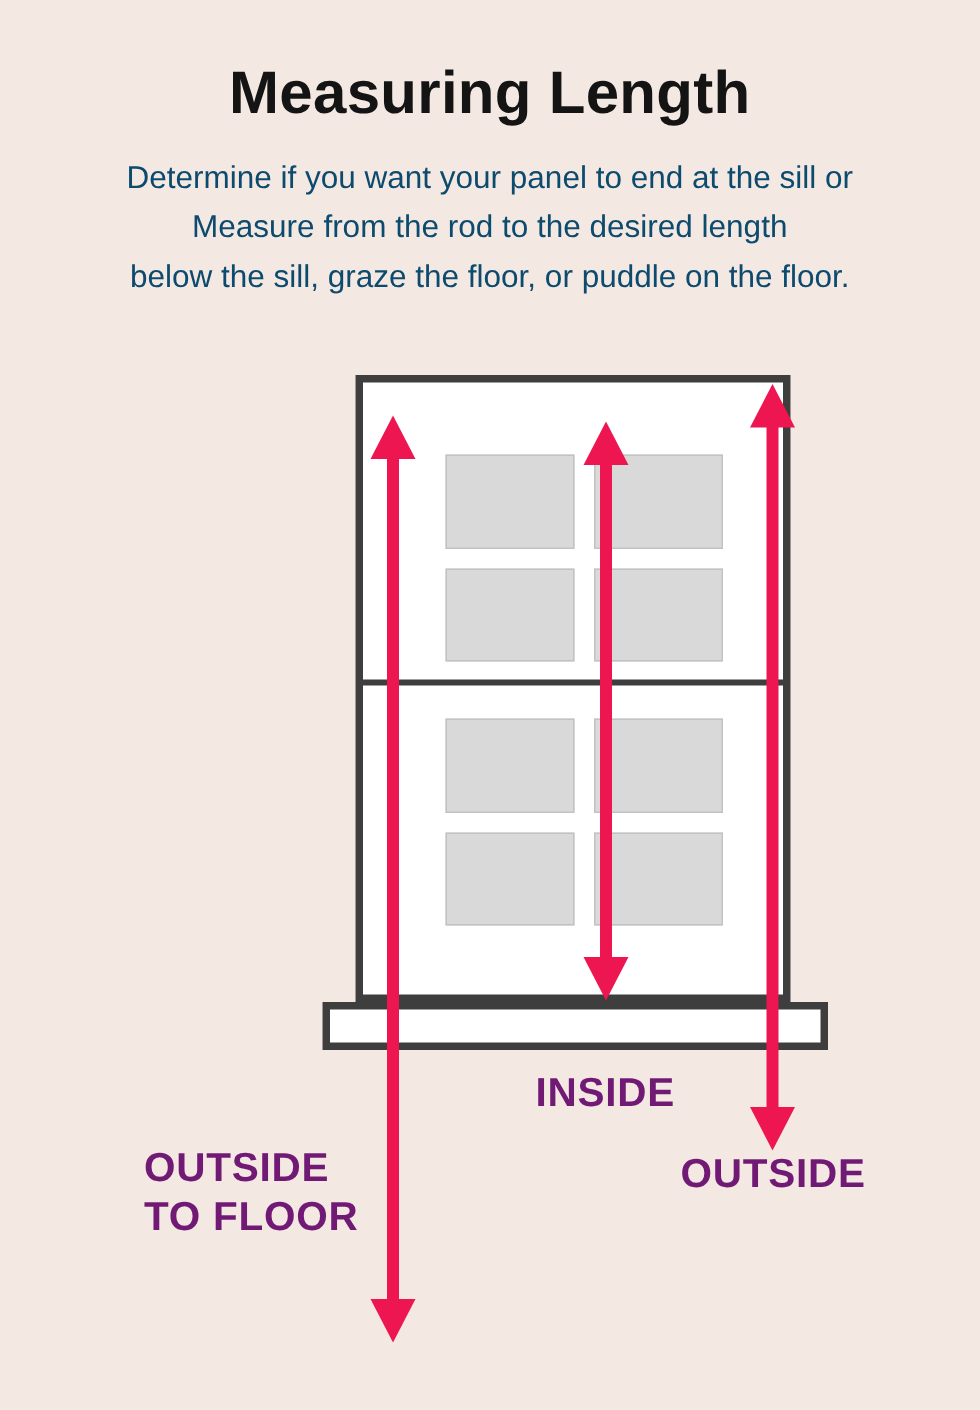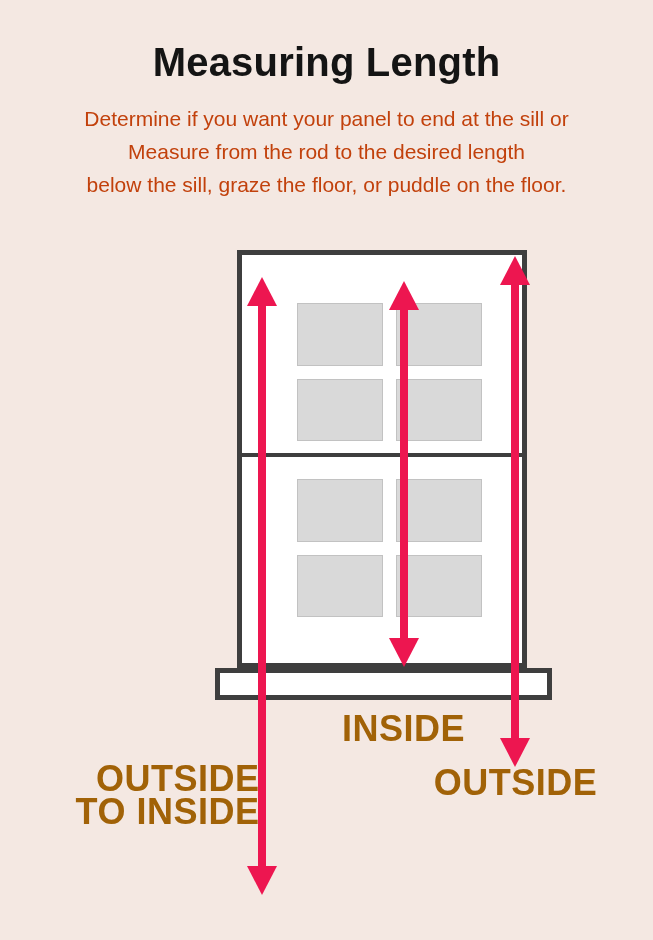--- a/index.html
+++ b/index.html
@@ -27,21 +27,21 @@
     letter-spacing: 0.2px;
   }
 
   .subtitle {
     position: absolute;
     top: 102px;
     left: 0;
     width: 100%;
     text-align: center;
     font-size: 21px;
-    color: #c2410c;
+    color: #0c4a6e;
     line-height: 33px;
     font-weight: 400;
   }
 
   
   .window-frame {
     position: absolute;
     left: 180px;
     top: 250px;
     width: 290px;
@@ -90,25 +90,25 @@
     top: 0;
     width: 653px;
     height: 940px;
     pointer-events: none;
   }
 
   
   .diagram-label {
     position: absolute;
     transform: translateX(-50%);
-    color: #a16207;
+    color: #701a75;
     font-weight: 700;
-    font-size: 36px;
+    font-size: 27px;
     letter-spacing: 0.5px;
-    text-align: right;
+    text-align: left;
     line-height: 33px;
     white-space: nowrap;
   }
   .label-inside   { left: 347px; top: 712px; }
   .label-outside  { left: 459px; top: 766px; }
   .label-outside-floor { left: 111px; top: 762px; }
 </style>
 </head>
 <body>
 
@@ -159,16 +159,16 @@
       <polygon points="458,767 443,738 473,738" fill="#ed1650"></polygon>
     </g>
   </svg>
 
   <div class="diagram-label label-inside">INSIDE</div>
 
   <div class="diagram-label label-outside">OUTSIDE</div>
 
   <div class="diagram-label label-outside-floor">
     <div>OUTSIDE</div>
-    <div>TO INSIDE</div>
+    <div>TO FLOOR</div>
   </div>
 
 </div>
 
 </body></html>

